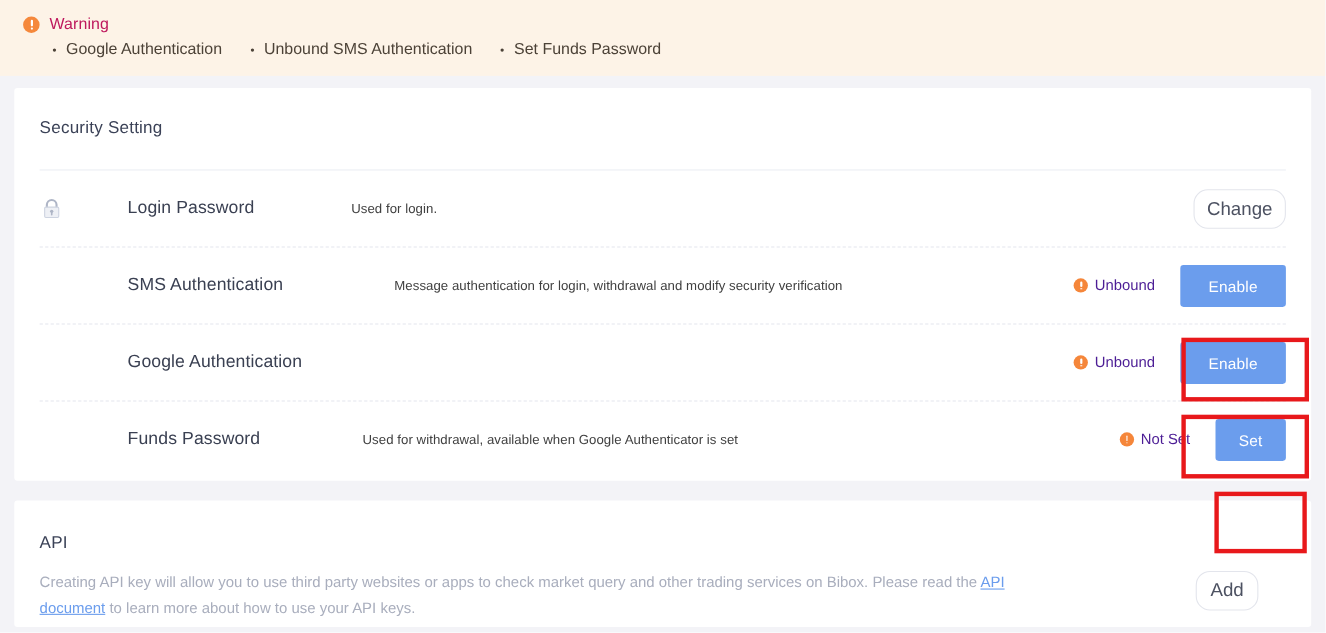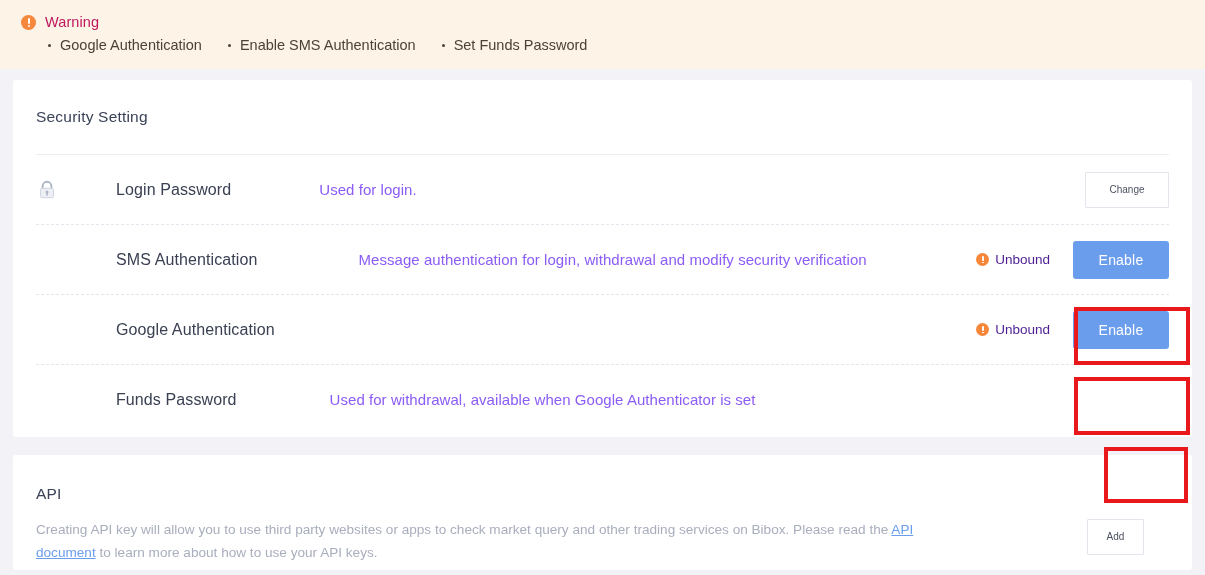--- a/index.html
+++ b/index.html
@@ -156,22 +156,22 @@
 
   .lock-icon { width: 22px; height: 22px; display:block; }
 
   .row-label {
     font-size: 16px;
     color: #3a4052;
     white-space: nowrap;
     letter-spacing: .1px;
   }
   .row-desc {
-    font-size: 15px;
-    color: #8b5cf6;
+    font-size: 12px;
+    color: #404040;
     white-space: nowrap;
     letter-spacing: .05px;
   }
   .desc-login  { margin-left: 40px; }
   .desc-sms    { margin-left: 53px; }
   .desc-google { margin-left: 32px; }
   .desc-funds  { margin-left: 45px; text-align: right; }
 
   .row-right {
     margin-left: auto;
@@ -230,22 +230,22 @@
     letter-spacing: .2px;
   }
   .btn-enable { width: 96px; height: 38px; }
   .btn-set    { width: 64px; height: 38px; }
 
   
   .btn-plain {
     background: #ffffff;
     color: #4c5161;
     border: 1px solid #e3e5ec;
-    border-radius: 1px;
-    font-size: 10px;
+    border-radius: 13px;
+    font-size: 17px;
     font-family: "Liberation Sans", sans-serif;
     cursor: pointer;
   }
   .btn-change { width: 84px; height: 36px; }
   .btn-add    { width: 57px; height: 36px; margin-left: 41px; }
 
   
   .hl {
     position: absolute;
     border: 4px solid #e8181b;
@@ -297,21 +297,21 @@
     <span class="warn-icon"></span>
     <span class="warning-title">Warning</span>
   </div>
   <div class="warning-list">
     <span class="wl-item">
       <span class="dot"></span>
       <span>Google Authentication</span>
     </span>
     <span class="wl-item">
       <span class="dot"></span>
-      <span>Enable SMS Authentication</span>
+      <span>Unbound SMS Authentication</span>
     </span>
     <span class="wl-item">
       <span class="dot"></span>
       <span>Set Funds Password</span>
     </span>
   </div>
 </div>
 
 <div class="card card-security">
 
@@ -362,20 +362,27 @@
       <button class="btn-primary btn-enable" style="margin-left:23px">Enable</button>
     </span>
   </div>
 
   <div class="sec-row">
     <span class="row-icon">
       <span class="alert-circle"></span>
     </span>
     <span class="row-label">Funds Password</span>
     <span class="row-desc desc-funds">Used for withdrawal, available when Google Authenticator is set</span>
+    <span class="row-right">
+      <span class="status">
+        <span class="mini-alert"></span>
+        <span>Not Set</span>
+      </span>
+      <button class="btn-primary btn-set" style="margin-left:23px">Set</button>
+    </span>
   </div>
 
   <div class="hl hl-sms"></div>
   <div class="hl hl-google"></div>
   <div class="hl hl-funds"></div>
 </div>
 
 <div class="card card-api">
   <div class="api-left">
     <div class="api-title">API</div>

